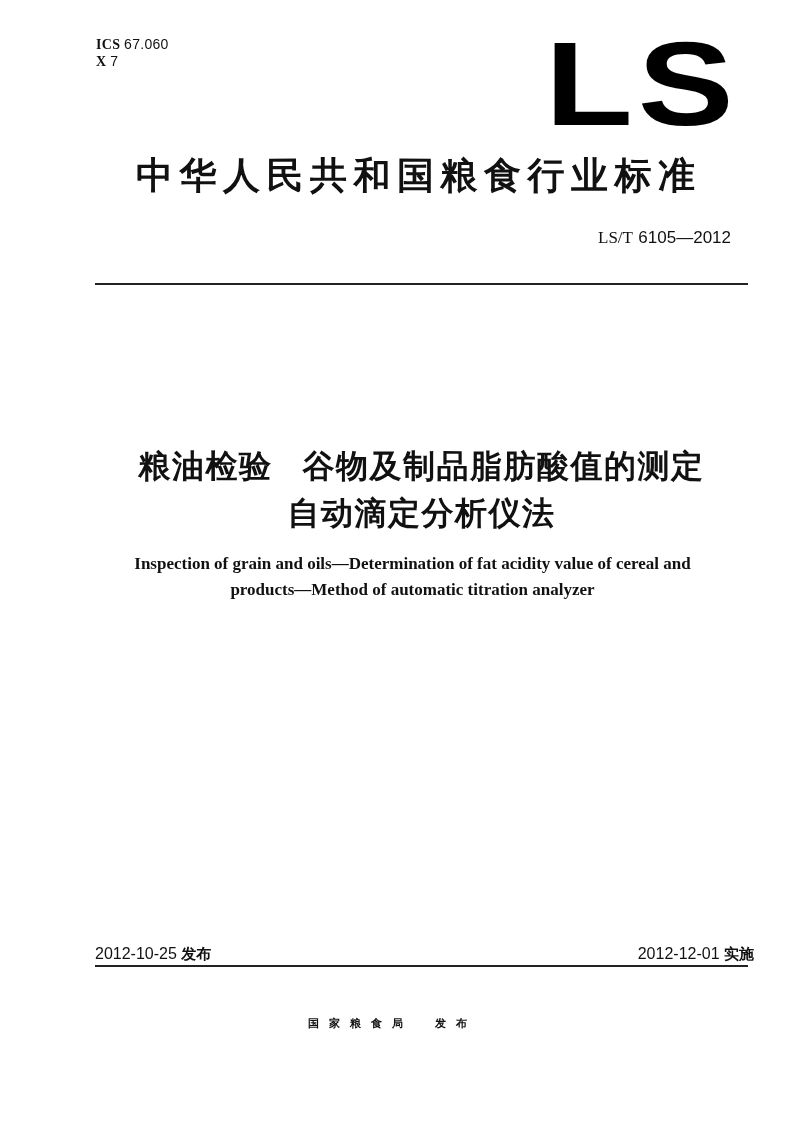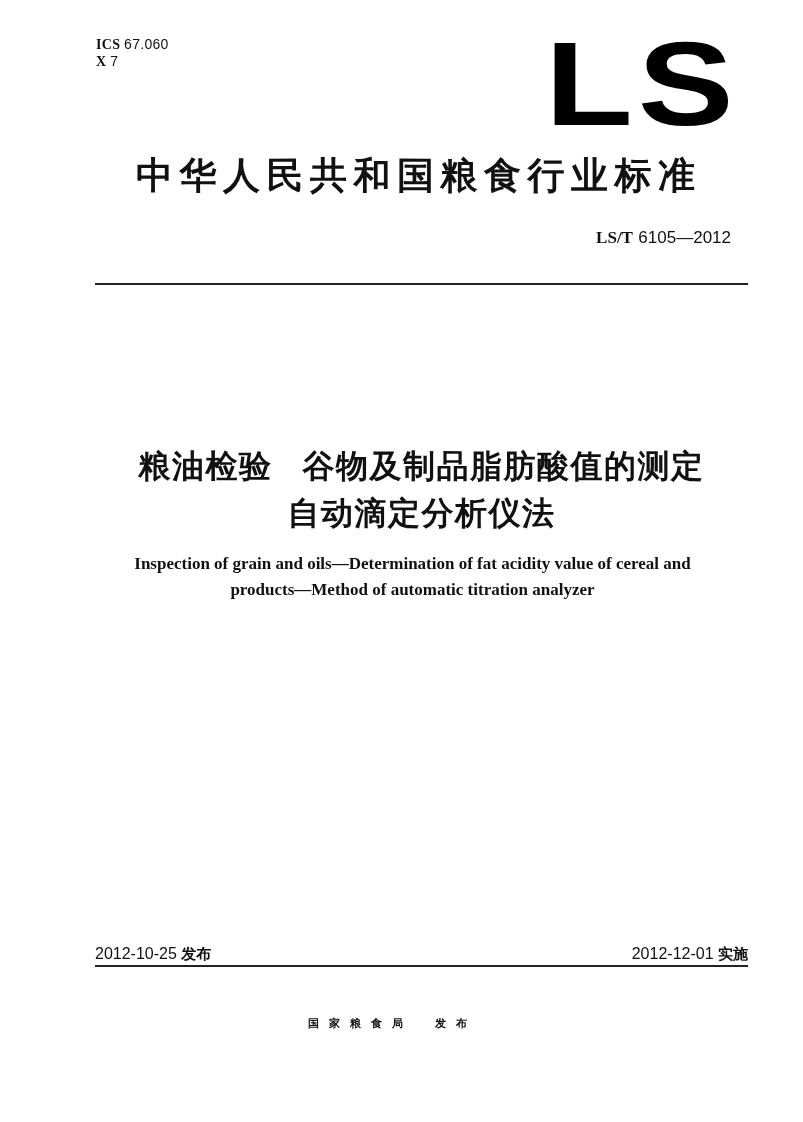--- a/index.html
+++ b/index.html
@@ -51,21 +51,21 @@
       white-space: nowrap;
       margin-left: 36px;
     }
 
     .std-code {
       right: 72px; top: 226px;
       font-size: 17px;
       line-height: 22px;
       white-space: nowrap;
     }
-    .std-code .pre { font-family: "Liberation Serif", serif; font-weight: bold; margin-left: 20px; }
+    .std-code .pre { font-family: "Liberation Serif", serif; font-weight: normal; margin-left: 20px; }
     .std-code .post { font-family: "Liberation Sans", sans-serif; }
 
     .rule {
       left: 95px;
       width: 653px;
       height: 2px;
       background: #222;
     }
     .rule.top { top: 283px; }
     .rule.bottom { top: 965px; }
@@ -98,21 +98,21 @@
 
     .date {
       top: 944px;
       font-family: "Liberation Sans", sans-serif;
       font-size: 16px;
       line-height: 20px;
       white-space: nowrap;
     }
     .date .lbl { font-family: "DejaVu Sans", sans-serif; font-weight: bold; font-size: 15px; }
     .date.issue { left: 95px; }
-    .date.impl { right: 55px; }
+    .date.impl { right: 49px; }
 
     .publisher {
       left: 308px; top: 1012px;
       font-family: "DejaVu Sans", sans-serif;
       font-weight: bold;
       font-size: 11px;
       line-height: 24px;
       white-space: nowrap;
       letter-spacing: 10px;
       text-align: center;

